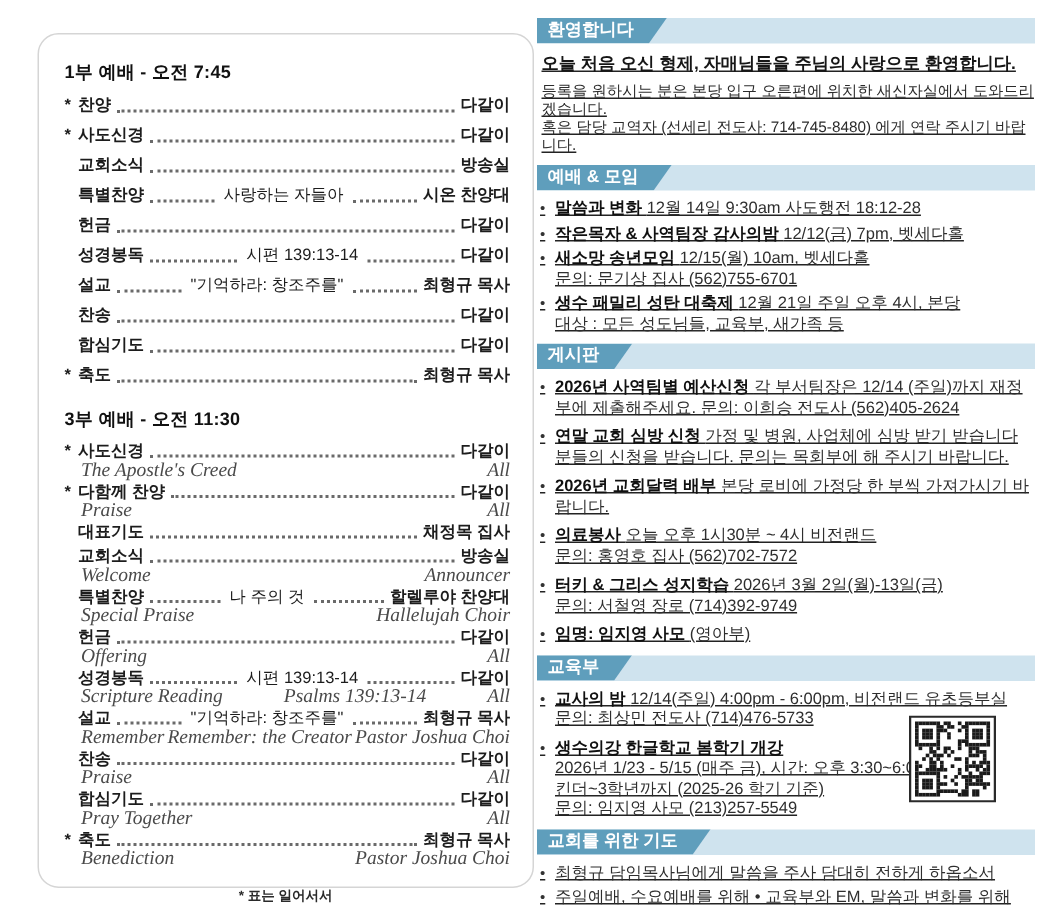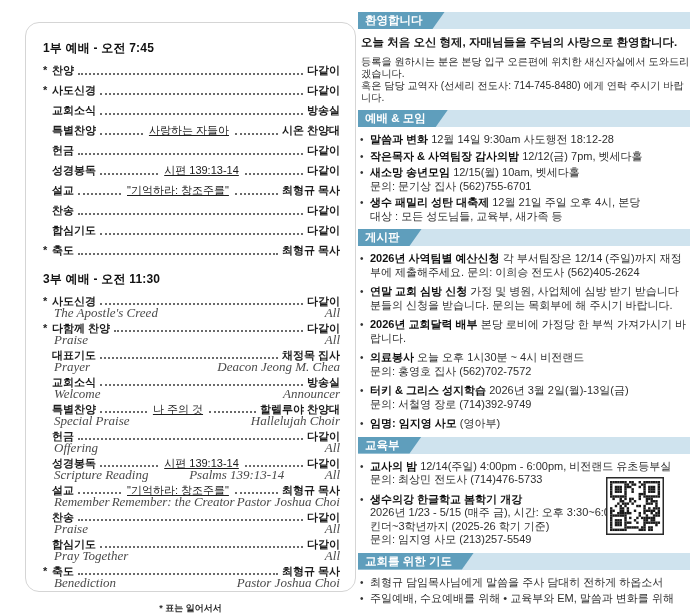--- a/index.html
+++ b/index.html
@@ -20,32 +20,32 @@
     padding: 15px 15px 0 15px;
   }
   .svc-title { font-size: 12px; font-weight: 700; color:#111; margin: 2px 0 7px 2px; letter-spacing: 0.2px; }
   .svc { margin-bottom: 14px; }
   .row { padding-left: 2px; }
   .svc1 .row { margin-bottom: 7.5px; }
   .svc3 .row { margin-bottom: 3.5px; }
   .row-line { display:flex; align-items:flex-end; font-size:11px; line-height:12.5px; color:#1c1c1c; }
   .row-line .star { display:inline-block; width:9px; font-weight:700; color:#1c1c1c; }
   .row-line .lbl { font-weight:600; white-space:nowrap; }
-  .row-line .mid { white-space:nowrap; padding:0 2px;text-decoration:underline; }
+  .row-line .mid { white-space:nowrap; padding:0 2px; }
   .row-line .val { white-space:nowrap; font-weight:600; }
   .leader { flex:1 1 12px; border-bottom:2px dotted #6a6a6a; margin:0 4px 2px 4px; min-width:8px; }
   .row-en { display:flex; font-size:13px; font-style:italic; color:#4a4a4a; line-height:10px; padding:1px 0 0 11px;
             font-family:"Liberation Serif","DejaVu Serif",serif; }
   .row-en .en-l { white-space:nowrap; }
   .row-en .en-m { flex:1; text-align:center; white-space:nowrap; }
   .row-en .en-r { white-space:nowrap; text-align:right; }
   .footnote { text-align:center; font-size:9px; font-weight:700; color:#2a2a2a; margin-top:2px; }
   
   .right-col { position:absolute; left:358px; top:12px; width:332px; }
-  .sec { margin-bottom: 6px; }
+  .sec { margin-bottom: 6px; text-decoration: underline; }
   .sec-bar { position:relative; height:17px; background: var(--hlight, #cfe3ee); margin-bottom:6px; }
   .sec-bar .sec-title {
     position:absolute; left:0; top:0; bottom:0;
     background: var(--hdark, #5f9ebc);
     color:#fff; font-weight:700; font-size:11.5px; line-height:17px;
     padding: 0 22px 0 7px; white-space:nowrap;
     clip-path: polygon(0 0, 100% 0, calc(100% - 12px) 100%, 0 100%);
     filter: drop-shadow(2.5px 0 0 #ffffff);
   }
   .p-lead  { font-size:11.5px; font-weight:700; color:#161616; margin:2px 0 6px 3px; }
@@ -183,25 +183,20 @@
               <span class="en-m"></span>
               <span class="en-r">All</span>
             </div>
           </div>
           <div class="row">
             <div class="row-line">
               <span class="star"></span>
               <span class="lbl">대표기도</span>
               <span class="leader"></span>
               <span class="val">채정목 집사</span>
-            </div>
-            <div class="row-en">
-              <span class="en-l">Prayer</span>
-              <span class="en-m"></span>
-              <span class="en-r">Deacon Jeong M. Chea</span>
             </div>
           </div>
           <div class="row">
             <div class="row-line">
               <span class="star"></span>
               <span class="lbl">교회소식</span>
               <span class="leader"></span>
               <span class="val">방송실</span>
             </div>
             <div class="row-en">

